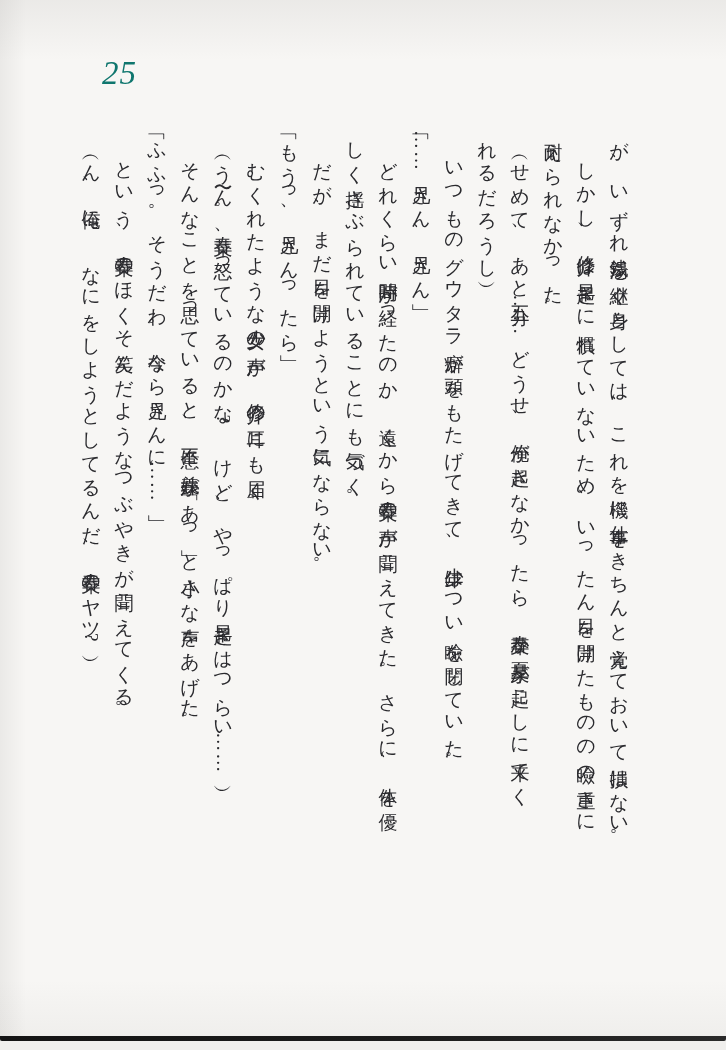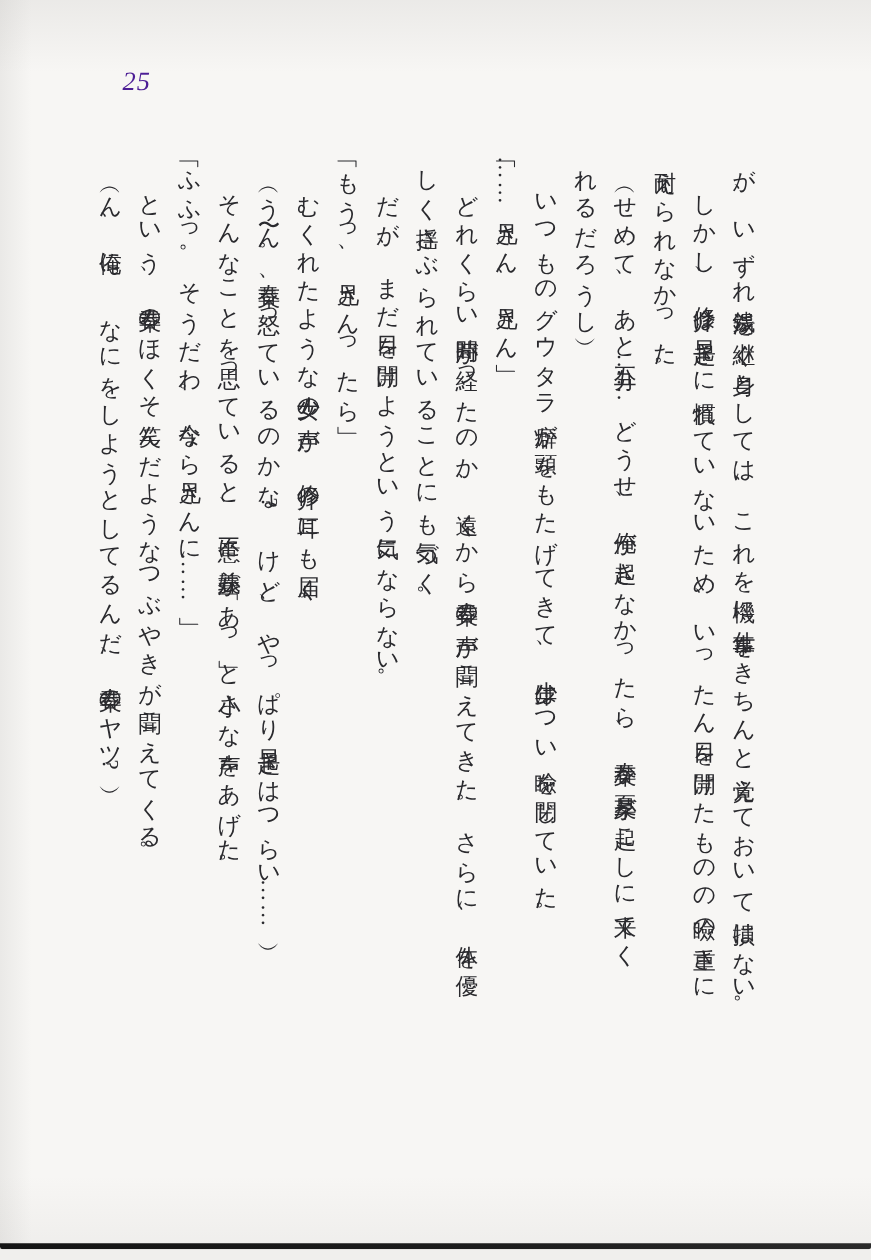--- a/index.html
+++ b/index.html
@@ -23,24 +23,24 @@
     pointer-events: none;
     background:
       linear-gradient(180deg, rgba(180,178,175,0.18) 0, rgba(180,178,175,0.0) 60px),
       linear-gradient(90deg, rgba(120,118,115,0.10) 0, rgba(120,118,115,0.0) 26px),
       linear-gradient(0deg, rgba(170,168,165,0.12) 0, rgba(170,168,165,0.0) 70px);
   }
   .page-number {
     position: absolute;
     top: 55px;
     left: 102px;
-    font-size: 22px;
+    font-size: 33px;
     font-style: italic;
     letter-spacing: 1px;
-    color: #4c1d95;
+    color: #0f766e;
     font-family: Liberation Serif, serif;
   }
   .page-text {
     position: absolute;
     top: 128px;
     right: 90px;
     width: 566px;
     height: 840px;
     writing-mode: vertical-rl;
     font-size: 19px;

